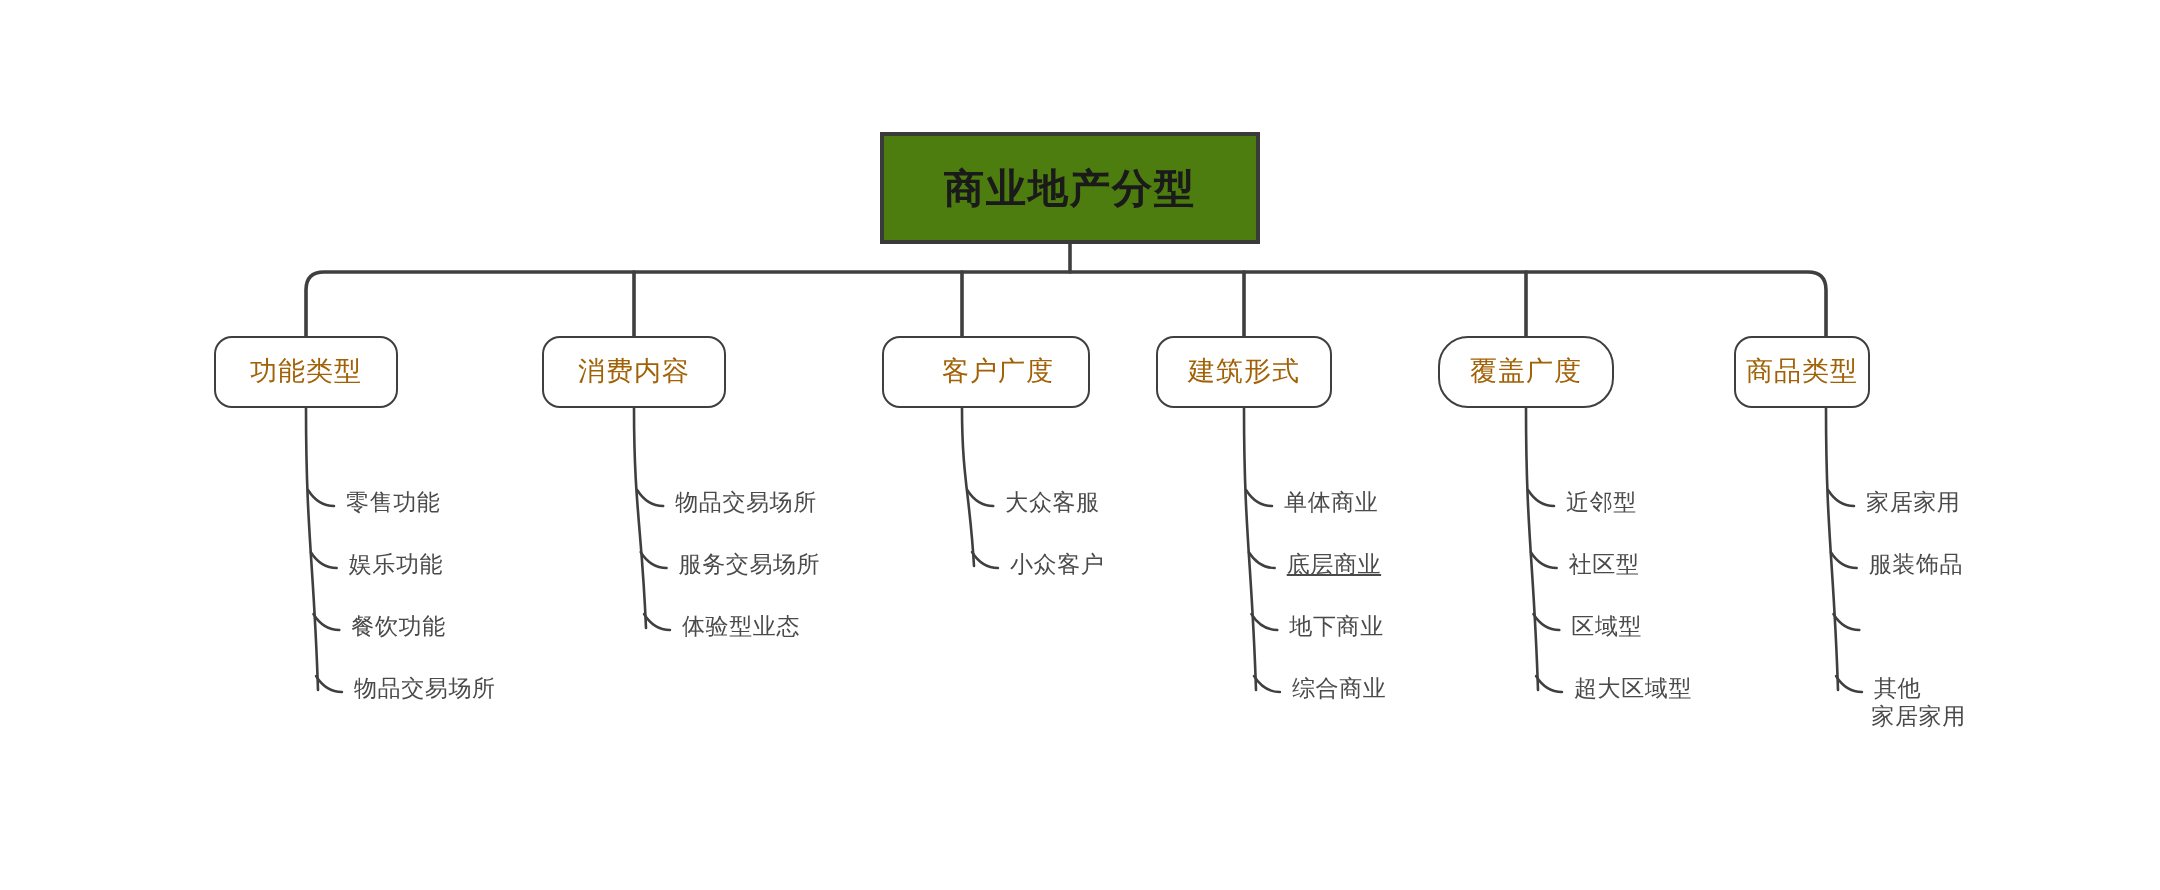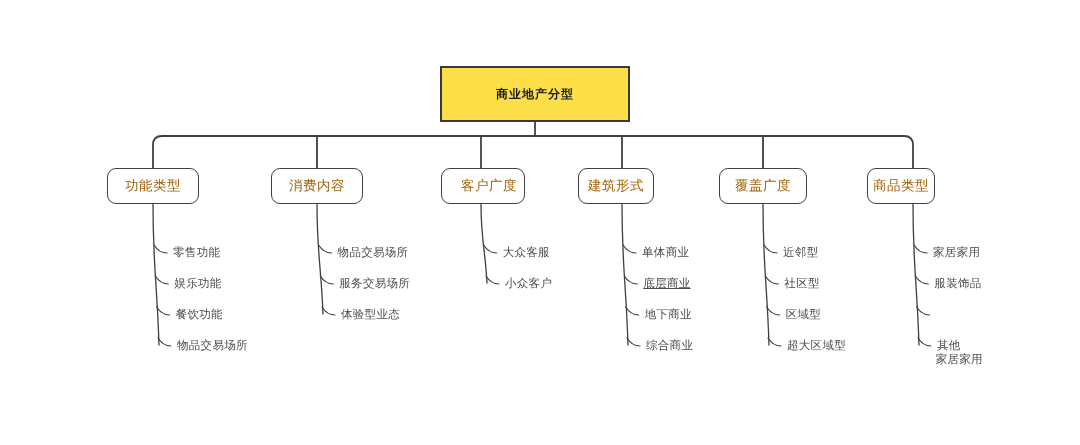--- a/index.html
+++ b/index.html
@@ -22,25 +22,25 @@
     left: 0;
     top: 0;
     width: 1080px;
     height: 445px;
     pointer-events: none;
   }
   .node-root {
     position: absolute;
     box-sizing: border-box;
     border: 2px solid #3a3a3a;
-    background: #fde047;
+    background: #4d7c0f;
     display: flex;
     align-items: center;
     justify-content: center;
-    font-size: 12px;
+    font-size: 20px;
     font-weight: bold;
     color: #1a1a1a;
     letter-spacing: 1px;
   }
   .node-branch {
     position: absolute;
     box-sizing: border-box;
     border: 1.6px solid #3f3f3f;
     border-radius: 9px;
     background: #ffffff;
@@ -142,23 +142,23 @@
           Q 921.6808510638298 315 929.6808510638298 315" fill="none" stroke="#3f3f3f" stroke-width="1.2" stroke-linecap="round" stroke-linejoin="round"></path>
       <path d="M 918 338
           Q 923 346 931 346" fill="none" stroke="#3f3f3f" stroke-width="1.2" stroke-linecap="round" stroke-linejoin="round"></path>
     </svg>
 
   <div class="node-root" style="left:440px; top:66px; width:190px; height:56px;">商业地产分型</div>
 
   <div id="branch-layer">
       <div class="node-branch" style="left: 107px; top: 168px; width: 92px; height: 36px;">功能类型</div>
       <div class="node-branch" style="left: 271px; top: 168px; width: 92px; height: 36px;">消费内容</div>
-      <div class="node-branch" style="left: 441px; top: 168px; width: 84px; height: 36px; padding-left: 12px;">客户广度</div>
-      <div class="node-branch" style="left: 578px; top: 168px; width: 76px; height: 36px;">建筑形式</div>
-      <div class="node-branch" style="left: 719px; top: 168px; width: 88px; height: 36px;">覆盖广度</div>
+      <div class="node-branch" style="left: 441px; top: 168px; width: 104px; height: 36px; padding-left: 12px;">客户广度</div>
+      <div class="node-branch" style="left: 578px; top: 168px; width: 88px; height: 36px;">建筑形式</div>
+      <div class="node-branch" style="left: 719px; top: 168px; width: 88px; height: 36px; border-radius: 15px;">覆盖广度</div>
       <div class="node-branch" style="left: 867px; top: 168px; width: 68px; height: 36px;">商品类型</div>
     </div>
   <div id="leaf-layer">
       <div class="leaf-label" style="left: 173.043px; top: 247px;">零售功能</div>
       <div class="leaf-label" style="left: 174.362px; top: 278px;">娱乐功能</div>
       <div class="leaf-label" style="left: 175.681px; top: 309px;">餐饮功能</div>
       <div class="leaf-label" style="left: 177px; top: 340px;">物品交易场所</div>
       <div class="leaf-label" style="left: 337.618px; top: 247px;">物品交易场所</div>
       <div class="leaf-label" style="left: 339.309px; top: 278px;">服务交易场所</div>
       <div class="leaf-label" style="left: 341px; top: 309px;">体验型业态</div>

